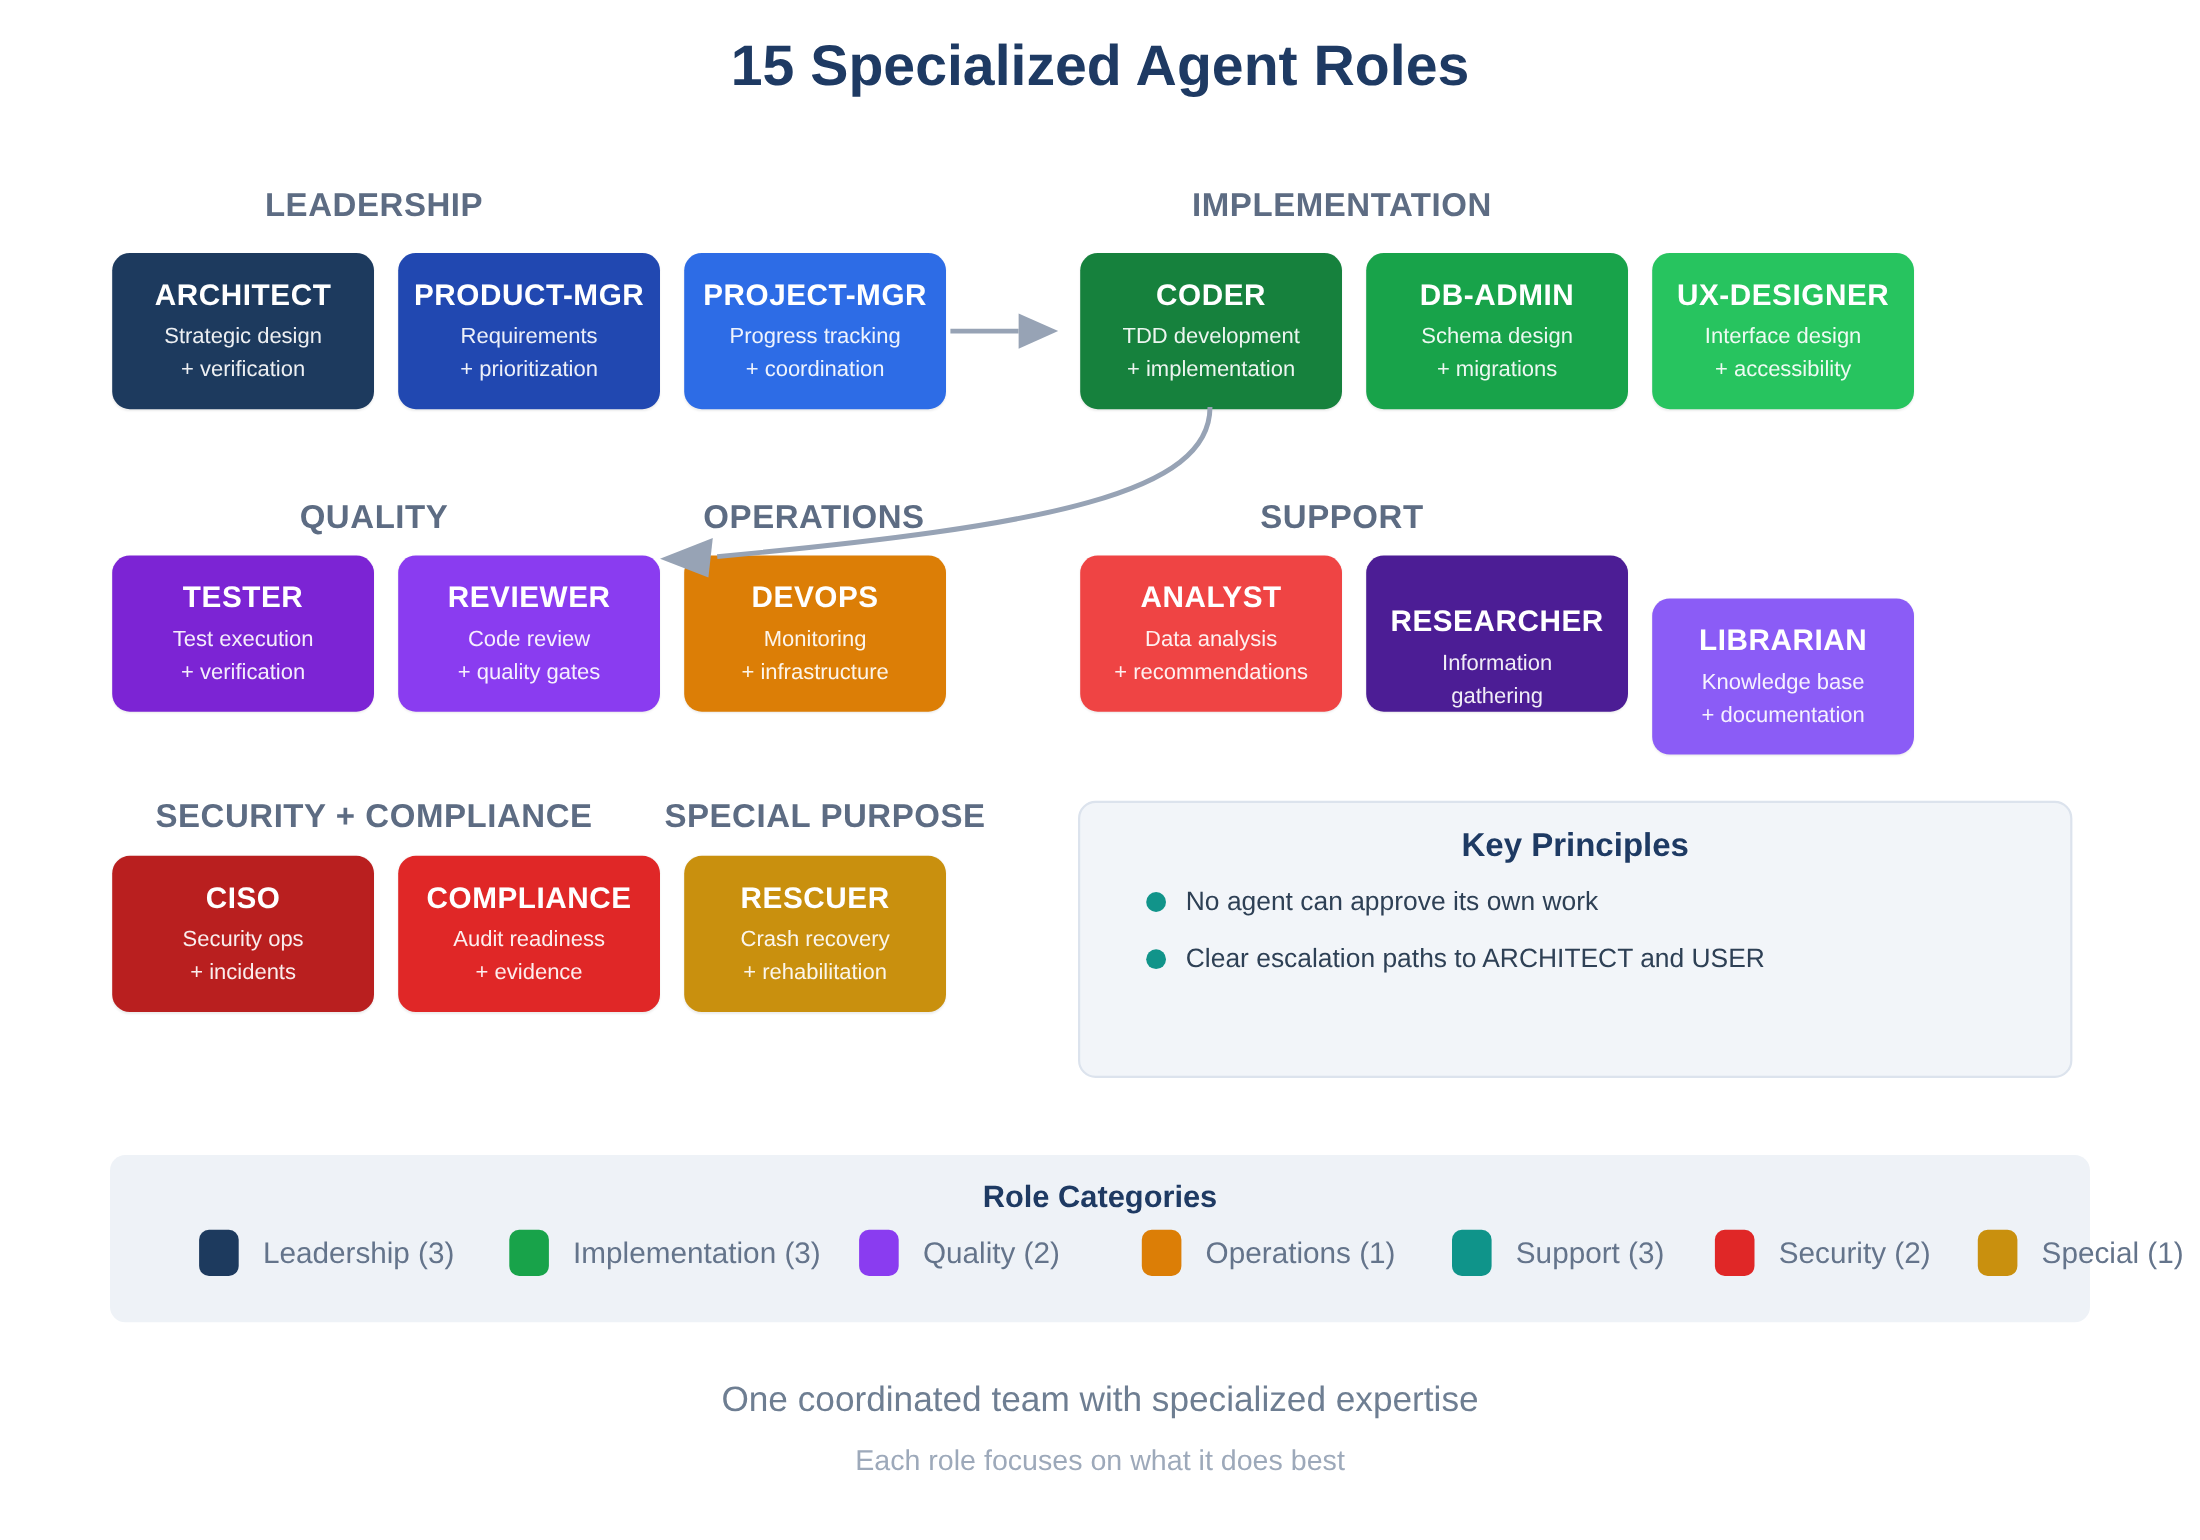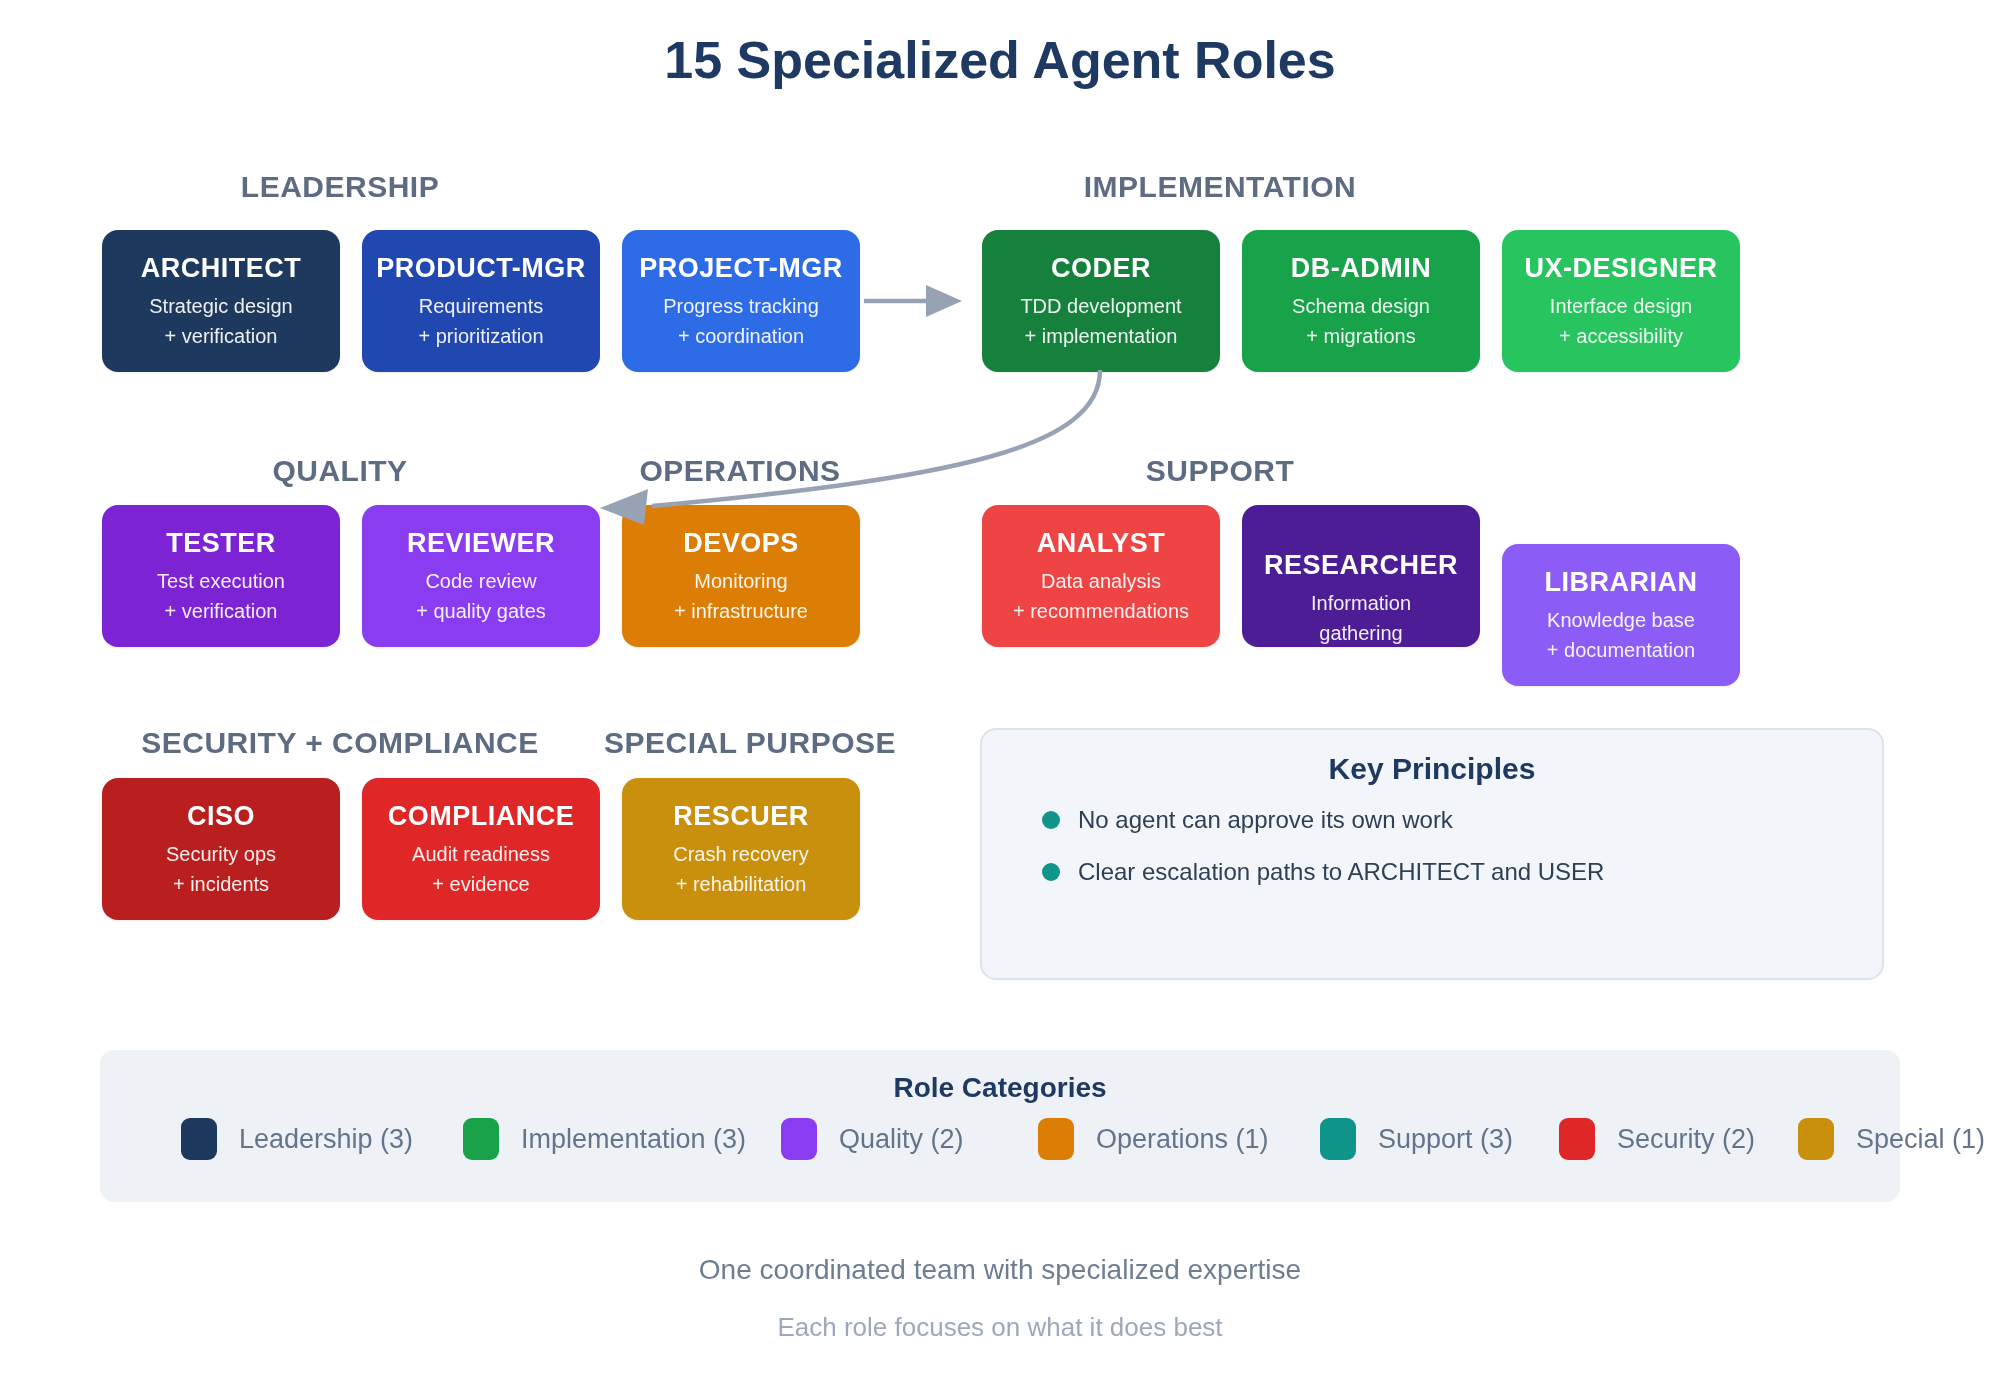--- a/index.html
+++ b/index.html
@@ -23,21 +23,21 @@
   .kp-dot{width:18px;height:18px;border-radius:50%;flex:0 0 auto;}
   .kp-text{font-size:24px;color:#2e4055;}
   .legend-panel{position:absolute;left:100px;top:1050px;width:1800px;height:152px;
           background:#eef2f7;border-radius:14px;}
   .legend-title{position:absolute;left:900px;top:22px;transform:translateX(-50%);
           font-size:28px;font-weight:700;color:#1e3a63;white-space:nowrap;}
   .legend-item{position:absolute;top:68px;display:flex;align-items:center;gap:22px;white-space:nowrap;}
   .legend-swatch{width:36px;height:42px;border-radius:9px;flex:0 0 auto;}
   .legend-label{font-size:27px;color:#64748b;}
   .footer-1{position:absolute;left:1000px;top:1254px;transform:translateX(-50%);
-          font-size:28px;color:#6e7e92;white-space:nowrap;}
+          font-size:32px;color:#6e7e92;white-space:nowrap;}
   .footer-2{position:absolute;left:1000px;top:1312px;transform:translateX(-50%);
           font-size:26px;color:#9da9ba;white-space:nowrap;}
 </style>
 </head>
 <body>
 
 <div id="canvas">
 
   <div class="page-title">15 Specialized Agent Roles</div>
 

